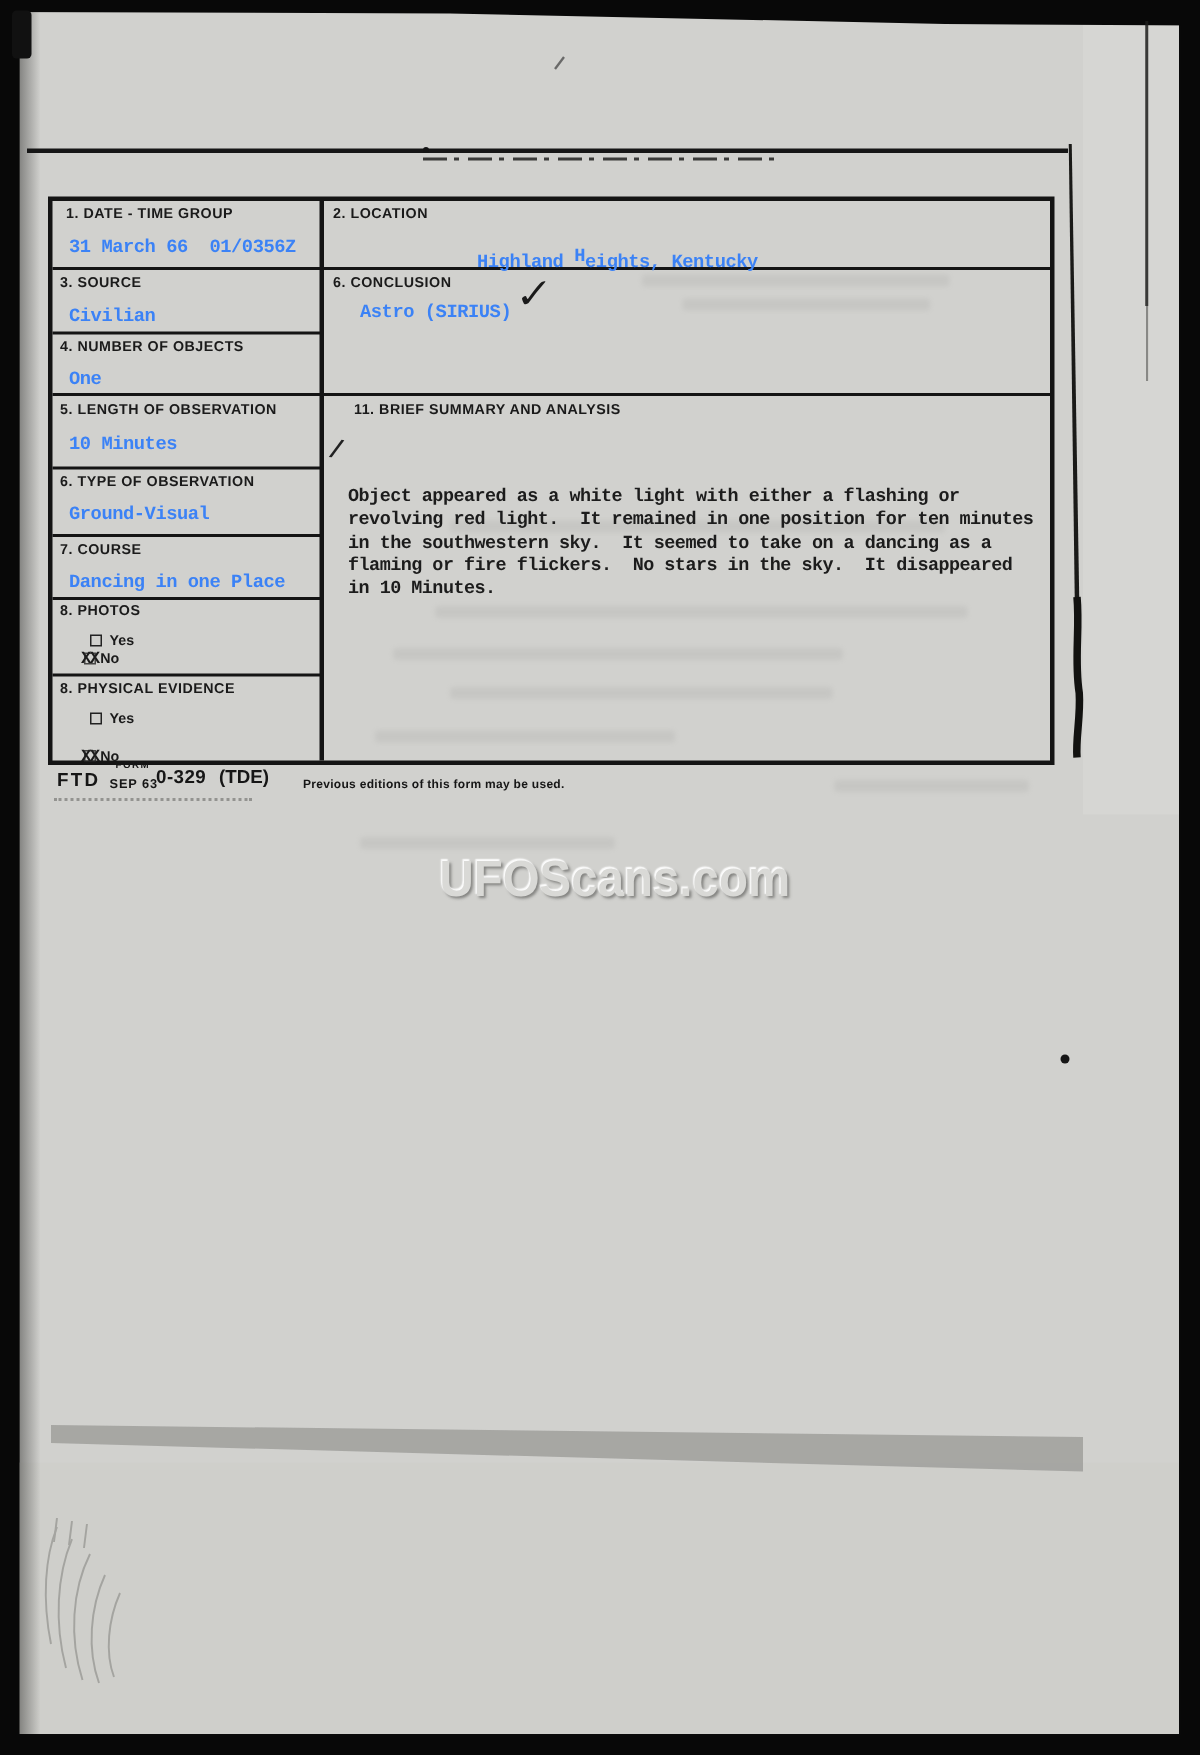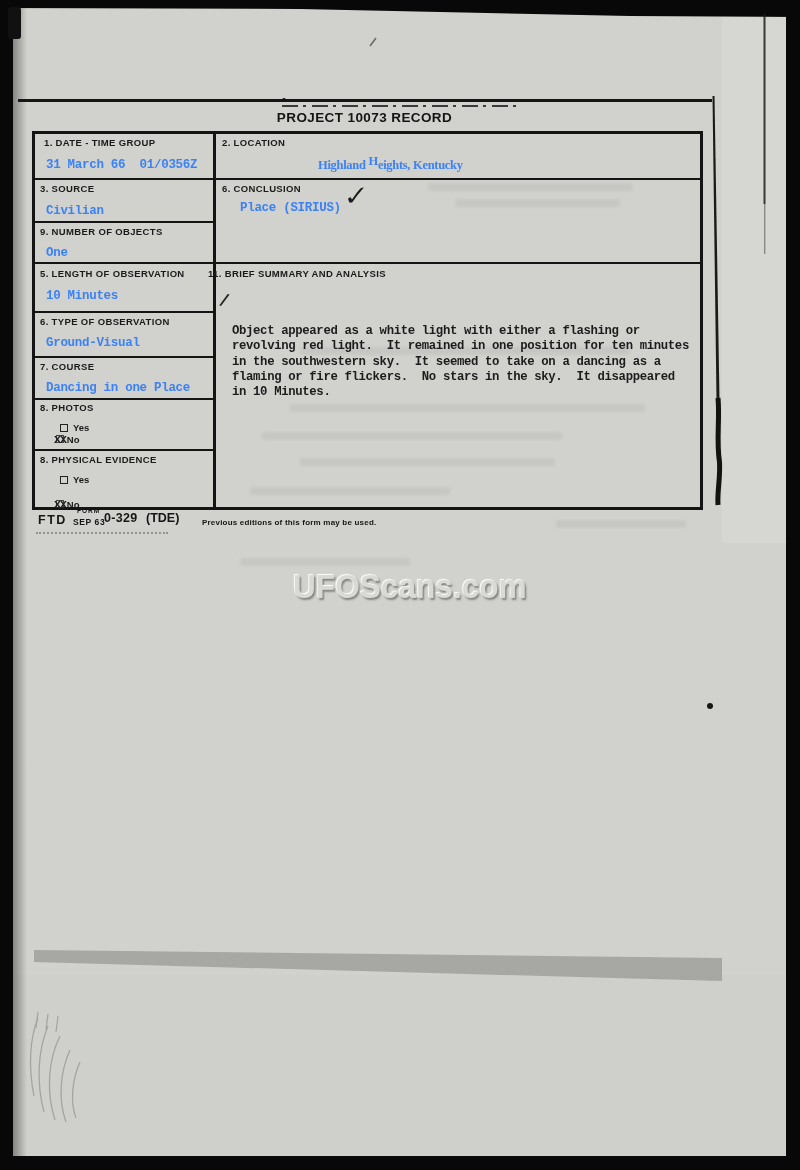--- a/index.html
+++ b/index.html
@@ -73,67 +73,66 @@
   <div class="ghost" style="left:300px;top:347px;width:330px;"></div>
   <div class="ghost" style="left:290px;top:404px;width:355px;"></div>
   <div class="ghost" style="left:262px;top:432px;width:300px;"></div>
   <div class="ghost" style="left:300px;top:458px;width:255px;"></div>
   <div class="ghost" style="left:250px;top:487px;width:200px;"></div>
   <div class="ghost" style="left:556px;top:520px;width:130px;"></div>
   <div class="ghost" style="left:240px;top:558px;width:170px;"></div>
 
   <div class="rule-top"></div>
   <div class="title-dashes"></div>
-  <div class="form-title">PROJECT 10073 RECORD</div>
 
   <div class="form-box">
     <div class="vline"></div>
     <div class="hline hl-full" style="top:44px;"></div>
     <div class="hline hl-left" style="top:87px;"></div>
     <div class="hline hl-full" style="top:128px;"></div>
     <div class="hline hl-left" style="top:177px;"></div>
     <div class="hline hl-left" style="top:222px;"></div>
     <div class="hline hl-left" style="top:264px;"></div>
     <div class="hline hl-left" style="top:315px;"></div>
   </div>
 
   <div class="lbl" style="left:44px;top:137px;">1. DATE - TIME GROUP</div>
   <div class="val" style="left:46px;top:158px;">31 March 66  01/0356Z</div>
 
   <div class="lbl" style="left:222px;top:137px;">2. LOCATION</div>
-  <div class="val" style="left:318px;top:158px;font-family:Liberation Serif, serif;"><span>Highland </span><span class="sup-h">H</span><span>eights, Kentucky</span></div>
+  <div class="val" style="left:318px;top:168px;"><span>Highland </span><span class="sup-h">H</span><span>eights, Kentucky</span></div>
 
   <div class="lbl" style="left:40px;top:183px;">3. SOURCE</div>
   <div class="val" style="left:46px;top:204px;">Civilian</div>
 
   <div class="lbl" style="left:222px;top:183px;">6. CONCLUSION</div>
-  <div class="val" style="left:240px;top:201px;">Place (SIRIUS)</div>
+  <div class="val" style="left:240px;top:201px;">Astro (SIRIUS)</div>
   <div class="checkmark">✓</div>
 
-  <div class="lbl" style="left:40px;top:226px;">9. NUMBER OF OBJECTS</div>
+  <div class="lbl" style="left:40px;top:226px;">4. NUMBER OF OBJECTS</div>
   <div class="val" style="left:46px;top:246px;">One</div>
 
   <div class="lbl" style="left:40px;top:268px;">5. LENGTH OF OBSERVATION</div>
   <div class="val" style="left:46px;top:289px;">10 Minutes</div>
 
   <div class="lbl" style="left:40px;top:316px;">6. TYPE OF OBSERVATION</div>
   <div class="val" style="left:46px;top:336px;">Ground-Visual</div>
 
   <div class="lbl" style="left:40px;top:361px;">7. COURSE</div>
   <div class="val" style="left:46px;top:381px;">Dancing in one Place</div>
 
   <div class="lbl" style="left:40px;top:402px;">8. PHOTOS</div>
   <div class="check-row" style="left:60px;top:422px;"><span class="cbox"></span><span>Yes</span></div>
   <div class="check-row no-row" style="left:54px;top:433px;"><span class="cbox xx-box"></span><span class="xx">XX</span><span>No</span></div>
 
   <div class="lbl" style="left:40px;top:454px;">8. PHYSICAL EVIDENCE</div>
   <div class="check-row" style="left:60px;top:474px;"><span class="cbox"></span><span>Yes</span></div>
   <div class="check-row no-row" style="left:54px;top:485px;"><span class="cbox xx-box"></span><span class="xx">XX</span><span>No</span></div>
 
-  <div class="lbl" style="left:208px;top:268px;">11. BRIEF SUMMARY AND ANALYSIS</div>
+  <div class="lbl" style="left:236px;top:268px;">11. BRIEF SUMMARY AND ANALYSIS</div>
   <div class="slash-mark">/</div>
   <div class="summary" style="left:232px;top:288px;margin-top:36px;">Object appeared as a white light with either a flashing or
 revolving red light.  It remained in one position for ten minutes
 in the southwestern sky.  It seemed to take on a dancing as a
 flaming or fire flickers.  No stars in the sky.  It disappeared
 in 10 Minutes.</div>
 
   <div class="ft ft-agency">FTD</div>
   <div class="ft ft-form">FORM</div>
   <div class="ft ft-date">SEP 63</div>

